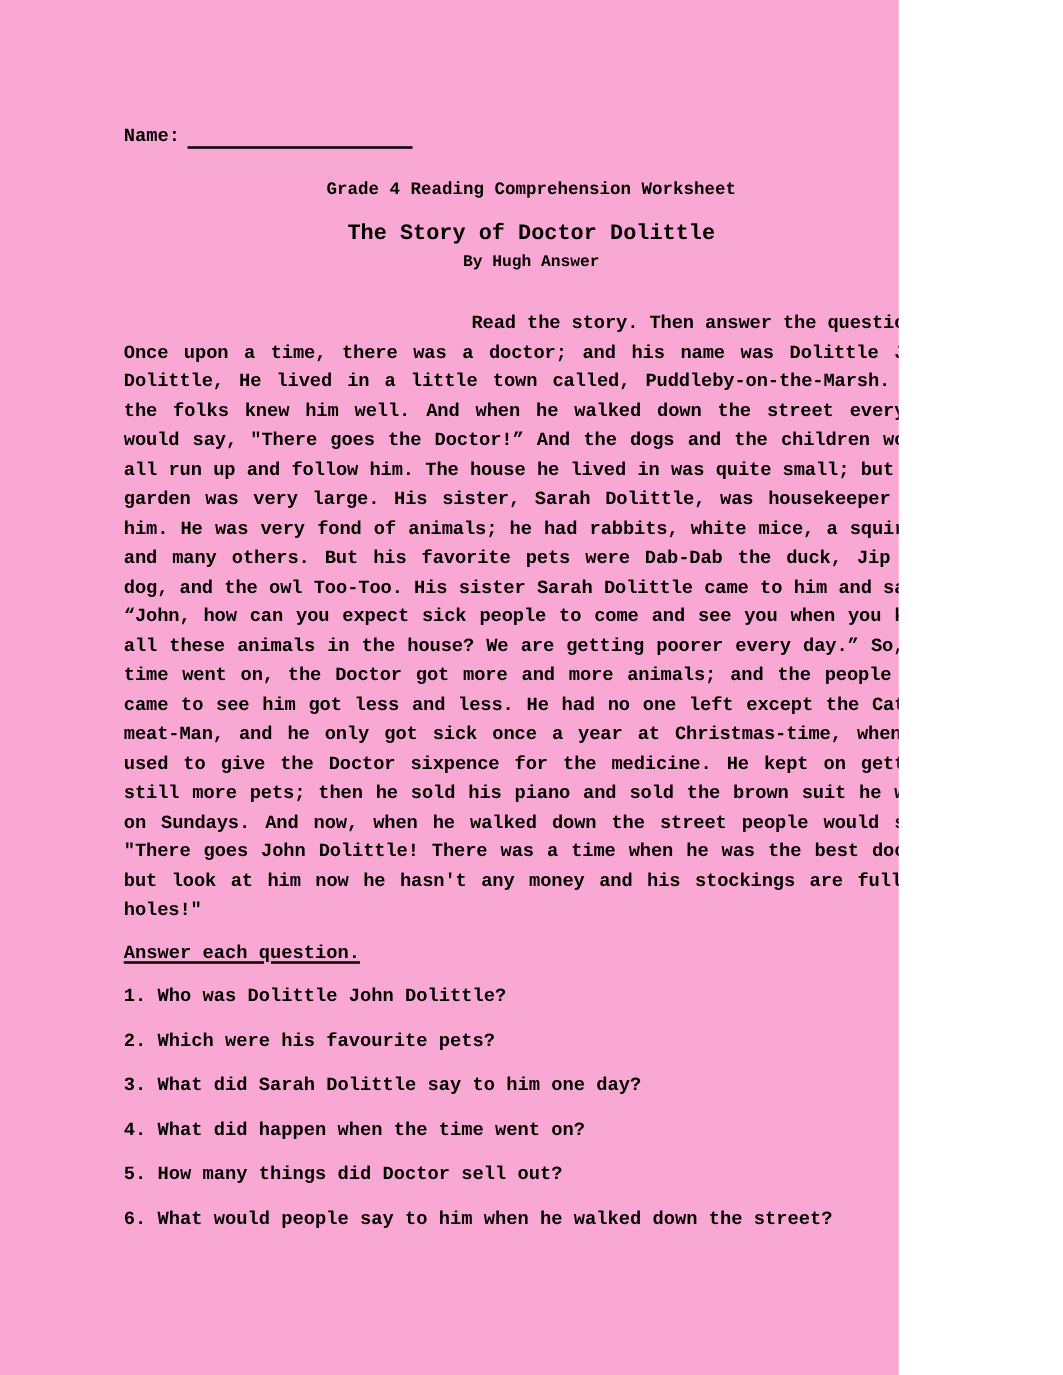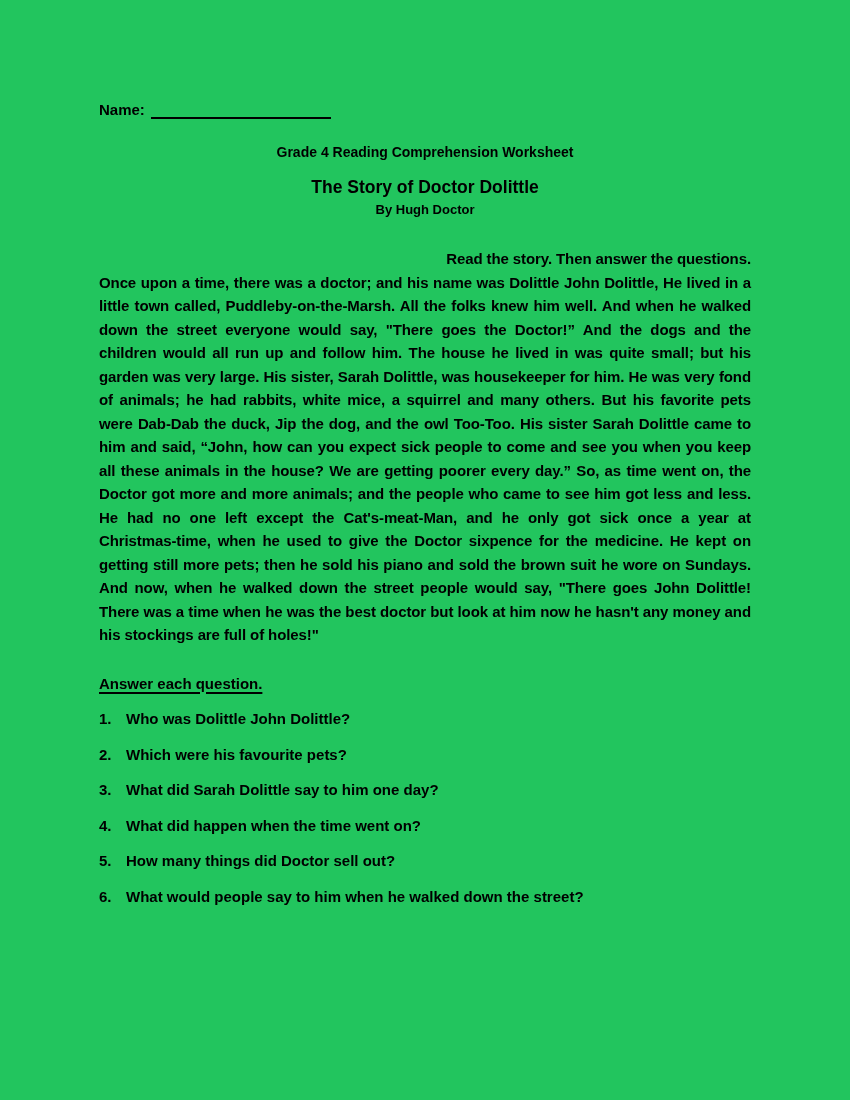--- a/index.html
+++ b/index.html
@@ -1,22 +1,22 @@
 <!DOCTYPE html>
 <html><head>
 <meta charset="utf-8">
 <style>
   html, body { margin: 0; padding: 0; background: #ffffff; }
   .page {
     position: relative;
-    width: 850px;
+    width: 719px;
     height: 1100px;
-    background: #22c55e;
+    background: #f9a8d4;
     color: #000000;
-    font-family: Liberation Sans, sans-serif;
+    font-family: Liberation Mono, monospace;
     font-weight: 700;
     overflow: hidden;
   }
   .content {
     position: absolute;
     left: 99px;
     width: 652px;
     top: 0;
   }
   .header-row {
@@ -38,21 +38,21 @@
   .body-block {
     margin-top: 29px;
     font-size: 15px;
     line-height: 23.5px;
     letter-spacing: -0.1px;
   }
   .instructions { text-align: right; }
   .story-text   { text-align: justify; }
 
   .answer-heading {
-    margin-top: 25px;
+    margin-top: 10px;
     font-size: 15px;
     line-height: 23.5px;
     text-decoration: underline;
     text-decoration-thickness: 2px;
     text-underline-offset: 3px;
   }
   .questions { margin-top: 12px; font-size: 15px; }
   .question  { display: flex; line-height: 23.5px; margin-bottom: 12px; }
   .q-num     { flex: 0 0 27px; }
   .q-text    { flex: 1; }
@@ -82,21 +82,21 @@
     <div class="header-row">
       <div class="field">
         <span class="field-label">Name:</span>
         <span class="blank name-blank"></span>
       </div>
     </div>
 
     <div class="main-title">Grade 4 Reading Comprehension Worksheet</div>
 
     <div class="story-title">The Story of Doctor Dolittle</div>
-    <div class="byline">By Hugh Doctor</div>
+    <div class="byline">By Hugh Answer</div>
 
     <div class="body-block">
       <div class="instructions">Read the story. Then answer the questions.</div>
       <div class="story-text">Once upon a time, there was a doctor; and his name was Dolittle John Dolittle, He lived in a little town called, Puddleby-on-the-Marsh. All the folks knew him well. And when he walked down the street everyone would say, "There goes the Doctor!” And the dogs and the children would all run up and follow him. The house he lived in was quite small; but his garden was very large. His sister, Sarah Dolittle, was housekeeper for him. He was very fond of animals; he had rabbits, white mice, a squirrel and many others. But his favorite pets were Dab-Dab the duck, Jip the dog, and the owl Too-Too. His sister Sarah Dolittle came to him and said, “John, how can you expect sick people to come and see you when you keep all these animals in the house? We are getting poorer every day.” So, as time went on, the Doctor got more and more animals; and the people who came to see him got less and less. He had no one left except the Cat's-meat-Man, and he only got sick once a year at Christmas-time, when he used to give the Doctor sixpence for the medicine. He kept on getting still more pets; then he sold his piano and sold the brown suit he wore on Sundays. And now, when he walked down the street people would say, "There goes John Dolittle! There was a time when he was the best doctor but look at him now he hasn't any money and his stockings are full of holes!"</div>
     </div>
 
     <div class="answer-heading">Answer each question.</div>
 
     <div class="questions">
       <div class="question">

